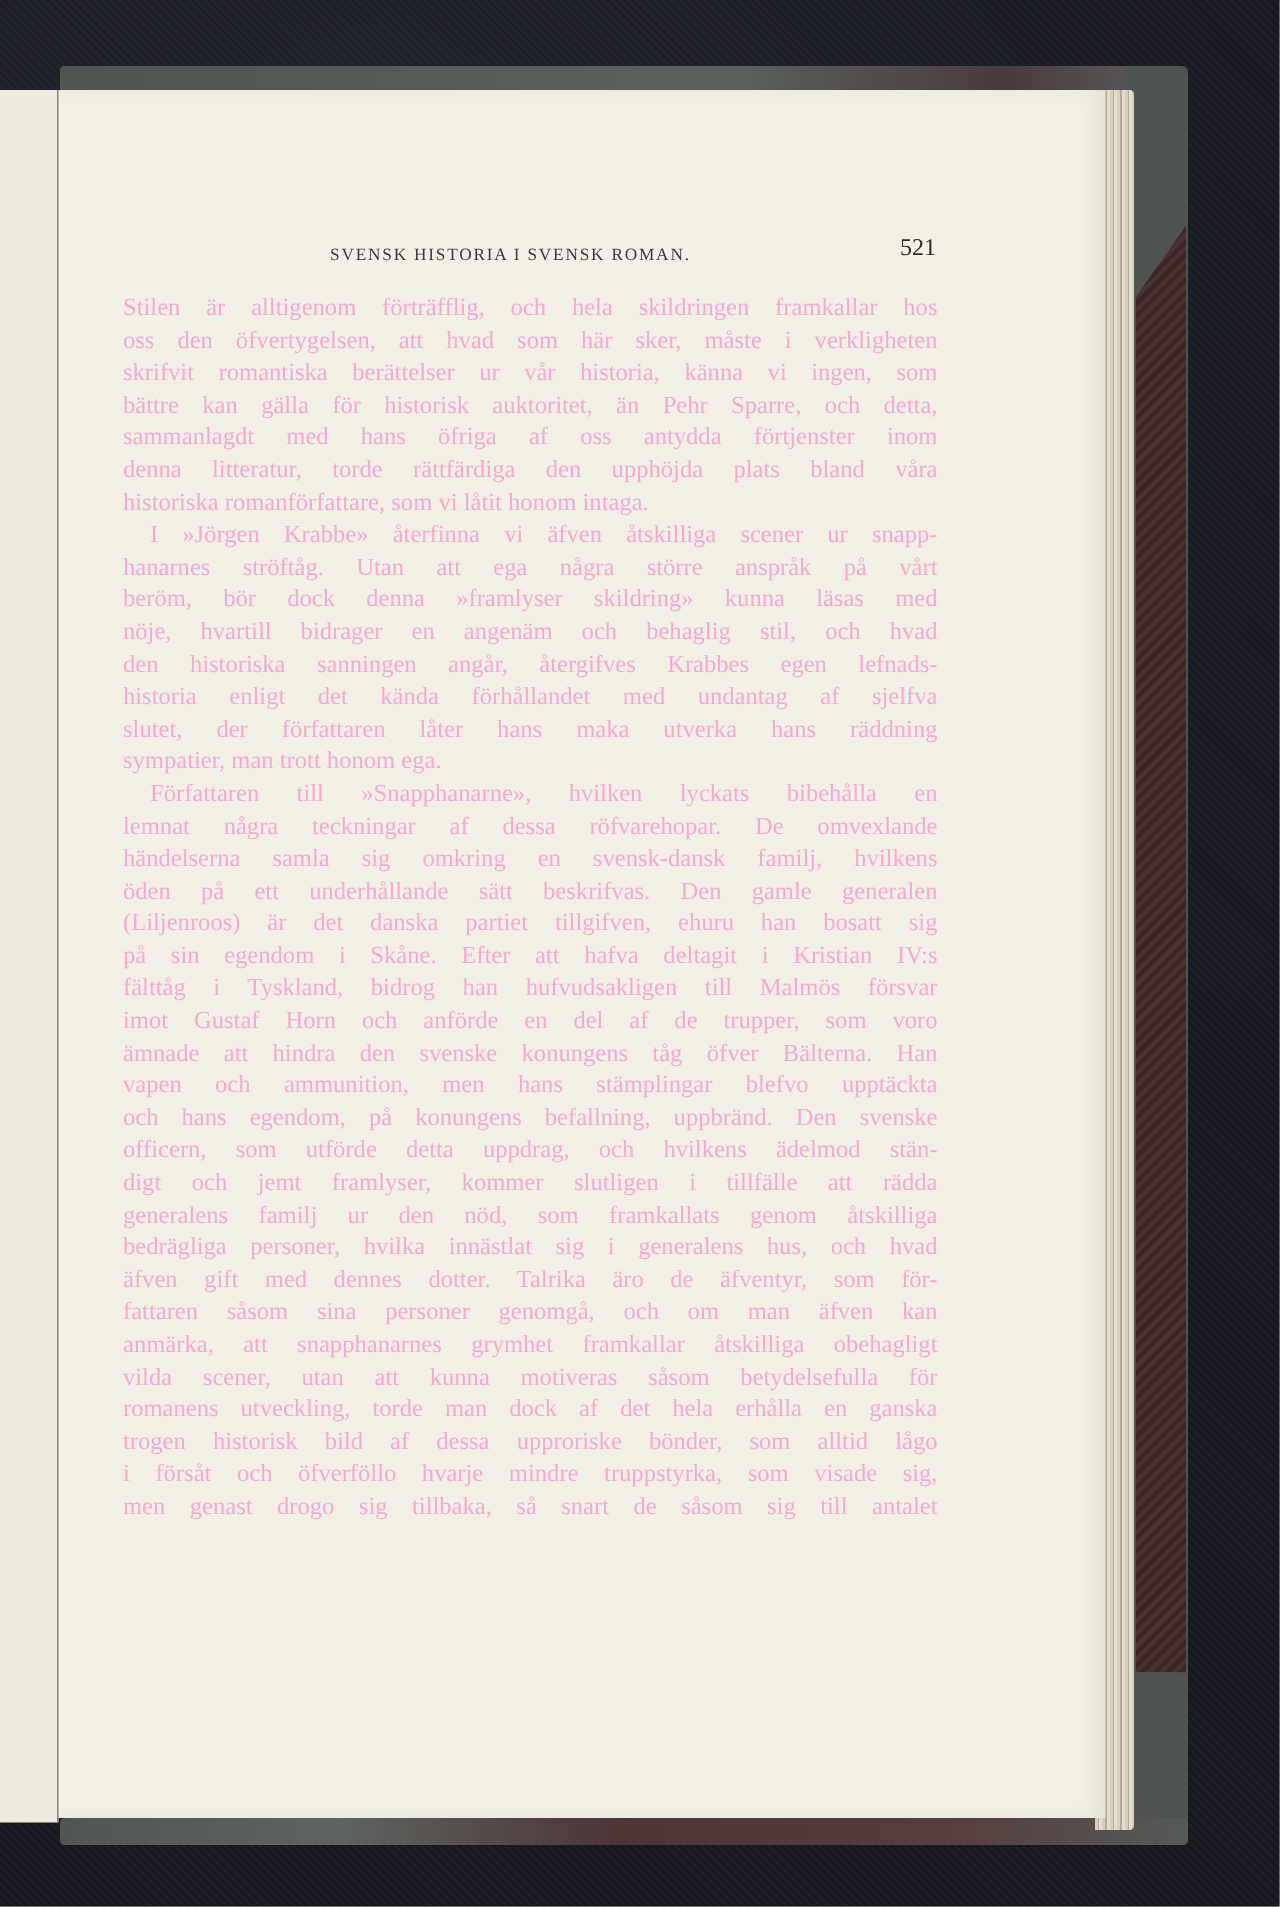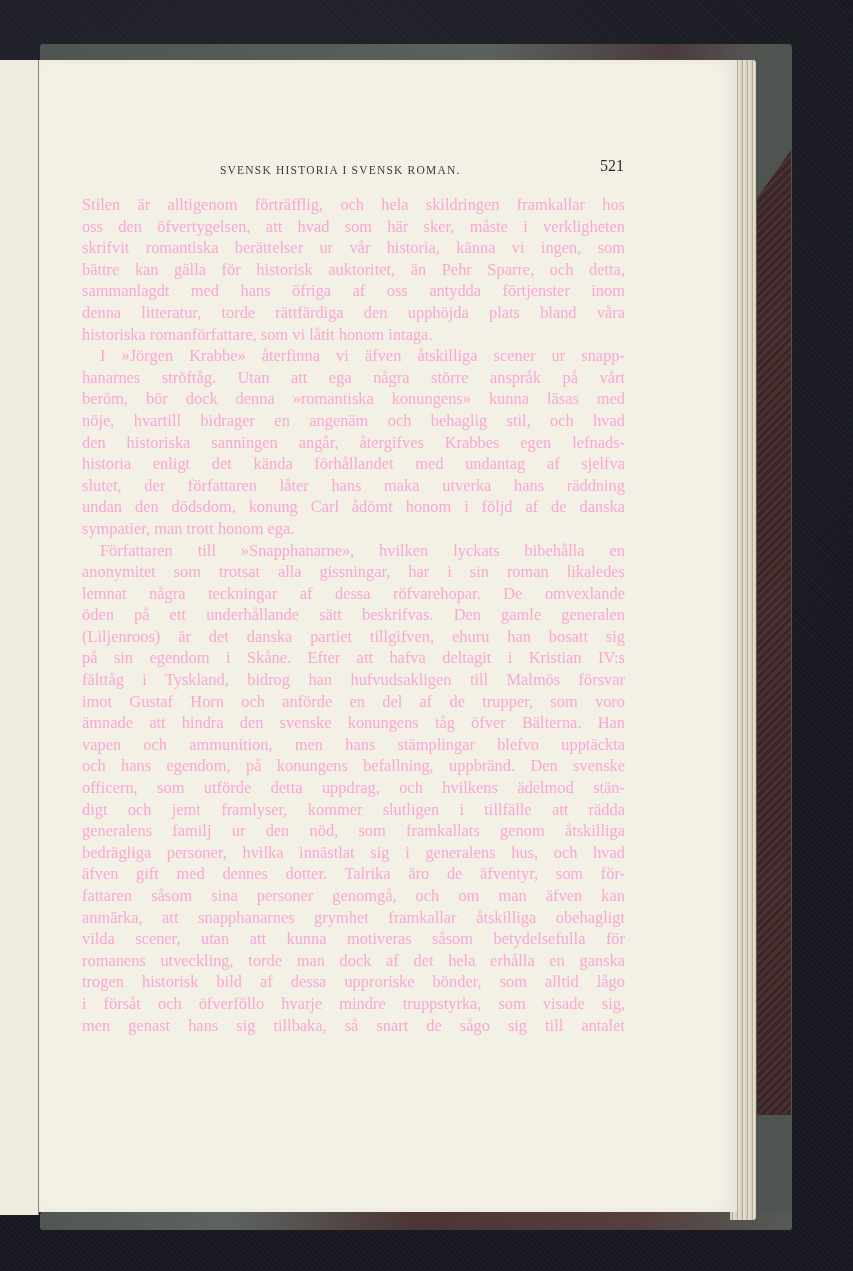--- a/index.html
+++ b/index.html
@@ -103,43 +103,42 @@
 <div class="text-block" id="text-block">
     <span class="line">Stilen är alltigenom förträfflig, och hela skildringen framkallar hos</span>
     <span class="line">oss den öfvertygelsen, att hvad som här sker, måste i verkligheten</span>
     <span class="line">skrifvit romantiska berättelser ur vår historia, känna vi ingen, som</span>
     <span class="line">bättre kan gälla för historisk auktoritet, än Pehr Sparre, och detta,</span>
     <span class="line">sammanlagdt med hans öfriga af oss antydda förtjenster inom</span>
     <span class="line">denna litteratur, torde rättfärdiga den upphöjda plats bland våra</span>
     <span class="line last">historiska romanförfattare, som vi låtit honom intaga.</span>
     <span class="line indent">I »Jörgen Krabbe» återfinna vi äfven åtskilliga scener ur snapp-</span>
     <span class="line">hanarnes ströftåg. Utan att ega några större anspråk på vårt</span>
-    <span class="line">beröm, bör dock denna »romantiska konungens» kunna läsas med</span>
+    <span class="line">beröm, bör dock denna »framlyser skildring» kunna läsas med</span>
     <span class="line">nöje, hvartill bidrager en angenäm och behaglig stil, och hvad</span>
     <span class="line">den historiska sanningen angår, återgifves Krabbes egen lefnads-</span>
     <span class="line">historia enligt det kända förhållandet med undantag af sjelfva</span>
     <span class="line">slutet, der författaren låter hans maka utverka hans räddning</span>
-    <span class="line">undan den dödsdom, konung Carl ådömt honom i följd af de danska</span>
     <span class="line last">sympatier, man trott honom ega.</span>
     <span class="line indent">Författaren till »Snapphanarne», hvilken lyckats bibehålla en</span>
-    <span class="line">anonymitet som trotsat alla gissningar, har i sin roman likaledes</span>
     <span class="line">lemnat några teckningar af dessa röfvarehopar. De omvexlande</span>
+    <span class="line">händelserna samla sig omkring en svensk-dansk familj, hvilkens</span>
     <span class="line">öden på ett underhållande sätt beskrifvas. Den gamle generalen</span>
     <span class="line">(Liljenroos) är det danska partiet tillgifven, ehuru han bosatt sig</span>
     <span class="line">på sin egendom i Skåne. Efter att hafva deltagit i Kristian IV:s</span>
     <span class="line">fälttåg i Tyskland, bidrog han hufvudsakligen till Malmös försvar</span>
     <span class="line">imot Gustaf Horn och anförde en del af de trupper, som voro</span>
     <span class="line">ämnade att hindra den svenske konungens tåg öfver Bälterna. Han</span>
     <span class="line">vapen och ammunition, men hans stämplingar blefvo upptäckta</span>
     <span class="line">och hans egendom, på konungens befallning, uppbränd. Den svenske</span>
     <span class="line">officern, som utförde detta uppdrag, och hvilkens ädelmod stän-</span>
     <span class="line">digt och jemt framlyser, kommer slutligen i tillfälle att rädda</span>
     <span class="line">generalens familj ur den nöd, som framkallats genom åtskilliga</span>
     <span class="line">bedrägliga personer, hvilka innästlat sig i generalens hus, och hvad</span>
     <span class="line">äfven gift med dennes dotter. Talrika äro de äfventyr, som för-</span>
     <span class="line">fattaren såsom sina personer genomgå, och om man äfven kan</span>
     <span class="line">anmärka, att snapphanarnes grymhet framkallar åtskilliga obehagligt</span>
     <span class="line">vilda scener, utan att kunna motiveras såsom betydelsefulla för</span>
     <span class="line">romanens utveckling, torde man dock af det hela erhålla en ganska</span>
     <span class="line">trogen historisk bild af dessa upproriske bönder, som alltid lågo</span>
     <span class="line">i försåt och öfverföllo hvarje mindre truppstyrka, som visade sig,</span>
-    <span class="line">men genast hans sig tillbaka, så snart de sågo sig till antalet</span>
+    <span class="line">men genast drogo sig tillbaka, så snart de såsom sig till antalet</span>
   </div>
 
 </body></html>

